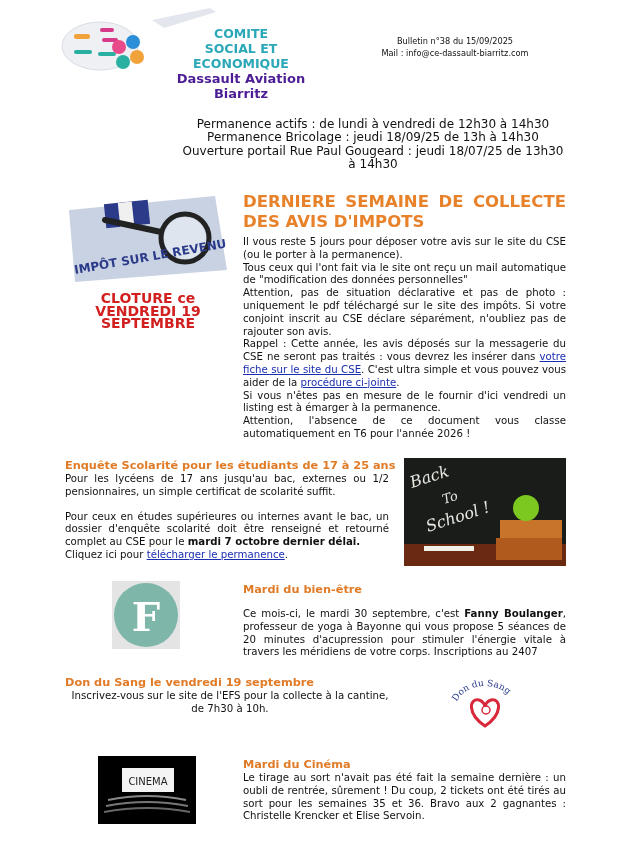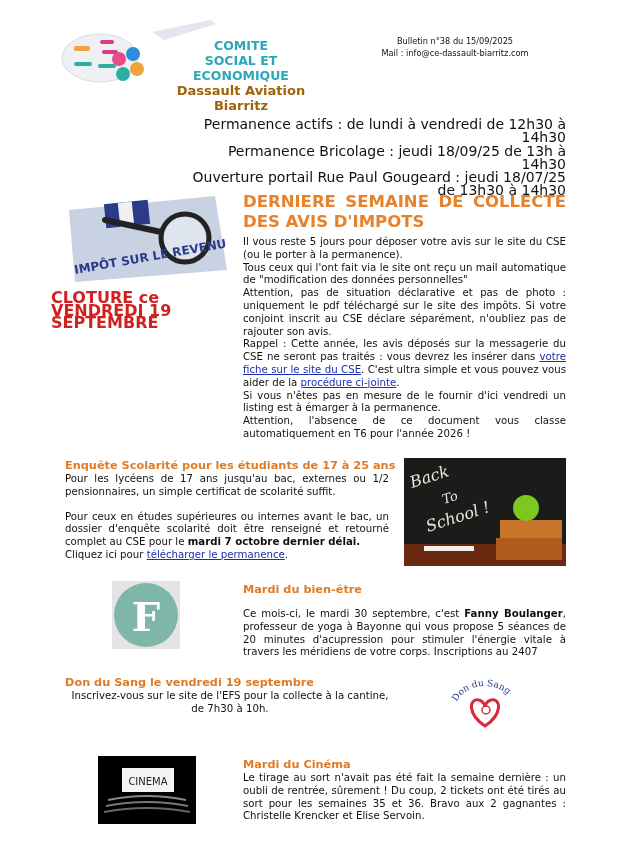--- a/index.html
+++ b/index.html
@@ -3,34 +3,34 @@
 <meta charset="utf-8">
 <style>
   html, body { margin: 0; padding: 0; background: #ffffff; }
   body { width: 632px; height: 843px; position: relative; overflow: hidden;
          font-family: "DejaVu Sans", sans-serif; color: #111; }
   .abs { position: absolute; }
   .body-text { font-size: 10.2px; line-height: 12.8px; text-align: justify; color: #111; }
   a.lnk { color: #1a2eb0; text-decoration: underline; }
 
   
-  .logo { left: 60px; top: 18px; width: 265px; height: 72px; }
+  .logo { left: 60px; top: 6px; width: 265px; height: 72px; }
   .logo-text { position: absolute; left: 96px; top: 20px; text-align: center; width: 170px;
                font-weight: bold; line-height: 15px; }
   .logo-l1, .logo-l2 { color: #2aa8b8; font-size: 12.5px; }
-  .logo-l3 { color: #a16207; font-size: 13px; font-weight: bold; }
+  .logo-l3 { color: #4c1d95; font-size: 13px; font-weight: bold; }
   .title-block { left: 345px; top: 36px; width: 220px; text-align: center; }
   .title { font-size: 17px; font-weight: bold; color: #e8822a; line-height: 20px; }
   .sub { font-size: 8.2px; line-height: 11.5px; color: #111; }
 
-  .perm { left: 180px; top: 118px; width: 386px; text-align: right; font-size: 14px; line-height: 13.3px; }
+  .perm { left: 180px; top: 118px; width: 386px; text-align: center; font-size: 12px; line-height: 13.3px; }
 
   .impot-img { left: 65px; top: 190px; width: 166px; height: 92px; }
-  .cloture { left: 51px; top: 292px; width: 166px; color: #d22020;
-             font-weight: bold; font-size: 16px; line-height: 12.5px; }
+  .cloture { left: 65px; top: 292px; width: 166px; text-align: center; color: #d22020;
+             font-weight: bold; font-size: 14px; line-height: 12.5px; }
 
   .h-big { left: 243px; top: 192px; width: 323px; font-size: 16.5px; font-weight: bold;
            color: #e8822a; line-height: 19.5px; text-align: justify; text-align-last: justify; }
   .h-big .l2 { text-align-last: left; }
   .impot-body { left: 243px; top: 236px; width: 323px; }
 
   .sec-h { font-size: 11.3px; font-weight: bold; color: #e07b27; line-height: 14px; }
   .scol-h { left: 65px; top: 459px; width: 340px; }
   .scol-body { left: 65px; top: 473px; width: 324px; }
 

